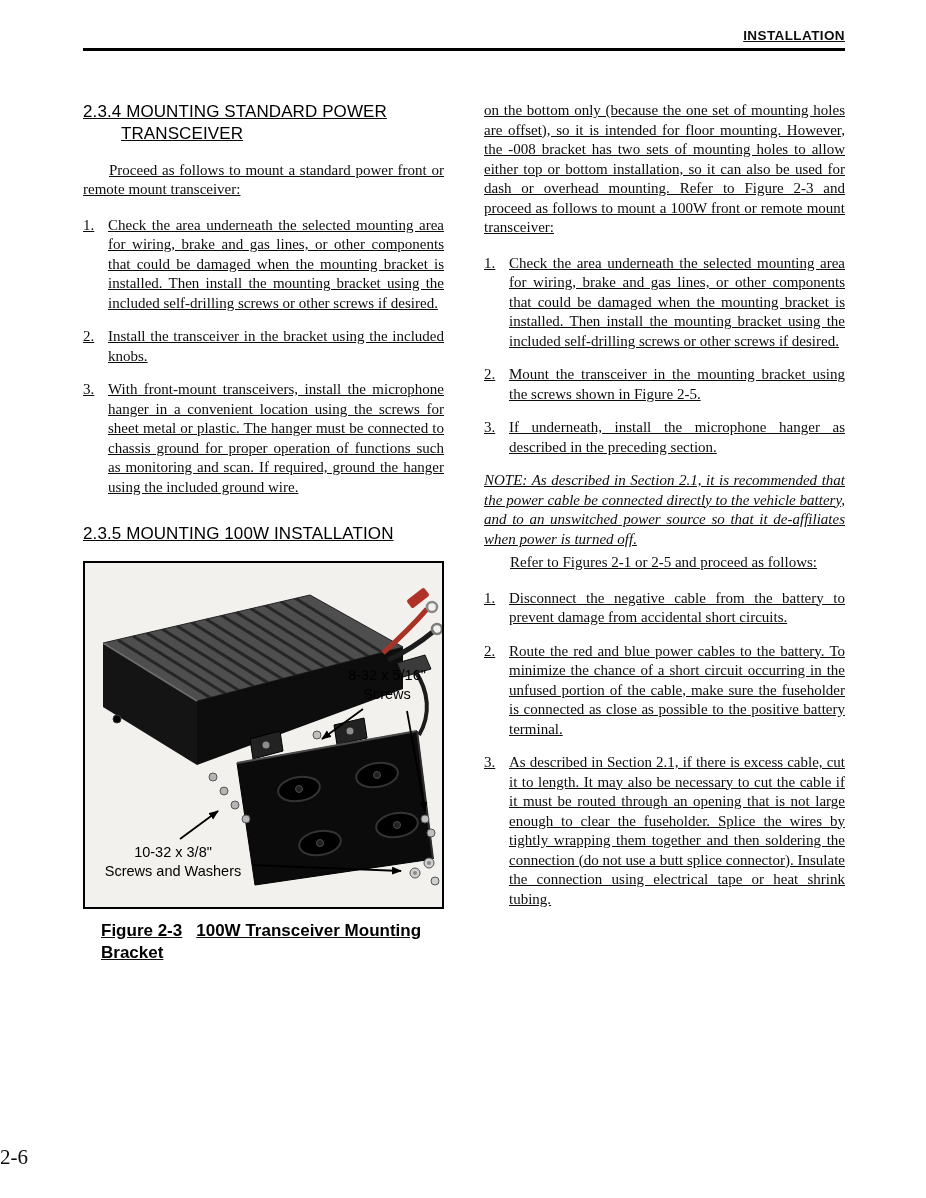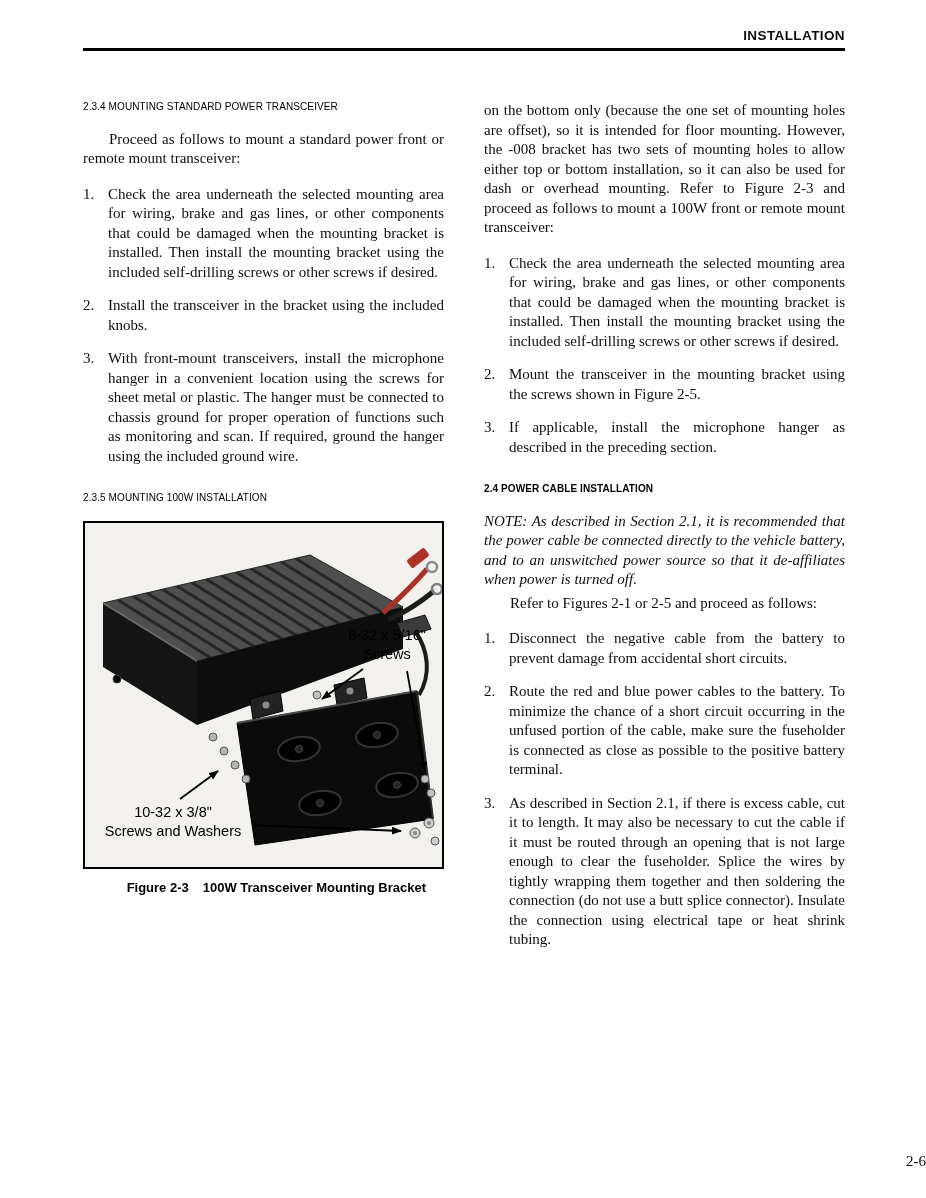--- a/index.html
+++ b/index.html
@@ -1,36 +1,36 @@
 <!DOCTYPE html>
 <html><head>
 <meta charset="utf-8">
 <style>
   * { margin:0; padding:0; box-sizing:border-box; }
   html,body { background:#ffffff; }
   body {
     width:926px; height:1198px; position:relative; overflow:hidden;
     font-family:"Liberation Serif", serif; color:#0d0d0d;
   }
-  .page { position:absolute; inset:0; padding:28px 81px 0 83px; }
+  .page { position:absolute; inset:0; padding:28px 81px 0 83px;text-decoration:underline; }
 
   .header-row { display:flex; justify-content:flex-end; align-items:flex-end; }
   .header-title {
     font-family:"Liberation Sans", sans-serif; font-weight:bold;
     font-size:13.5px; letter-spacing:0.4px;
   }
   .header-rule { border-bottom:3.5px solid #000; margin-top:5px; }
 
   .columns { display:flex; gap:40px; margin-top:50px; }
   .col { width:361px; font-size:15px; line-height:1.3; text-align:justify; }
   .col > :first-child { margin-top:0; }
 
   .sec-heading {
     font-family:"Liberation Sans", sans-serif; font-weight:normal;
-    font-size:10px; line-height:1.28; text-align:left;
+    font-size:17px; line-height:1.28; text-align:left;
     padding-left:38px; text-indent:-38px;
     margin:26px 0 16px 0; letter-spacing:0.1px; color:#000;
   }
   .sec-heading.bold { font-weight:bold; padding-left:0; text-indent:0; }
 
   .para { margin-bottom:16px; }
   .para.indent { text-indent:26px; }
   .note { font-style:italic; margin-bottom:4px; }
 
   .li { display:flex; margin-bottom:14px; }
@@ -44,28 +44,28 @@
   .fig-label {
     position:absolute; font-family:"Liberation Sans", sans-serif;
     font-size:14.5px; line-height:1.3; white-space:pre-line;
     text-align:center; color:#000;
   }
   .fig-label.top { left:250px; top:103px; width:104px; }
   .fig-label.bottom { left:12px; top:280px; width:152px; }
 
   .fig-caption {
     font-family:"Liberation Sans", sans-serif; font-weight:bold;
-    font-size:13px; line-height:1.3; text-align:right;
+    font-size:17px; line-height:1.3; text-align:left;
     margin:11px 18px 16px 18px; color:#000;
   }
   .cap-label { margin-right:14px; }
 
   .footer {
     position:absolute; left:0; right:0; bottom:28px;
-    text-align:right; font-size:15px;
+    text-align:left; font-size:21px;
   }
 </style>
 </head>
 <body>
 
 <div class="page">
 
   <div class="header-row">
     <span class="header-title">INSTALLATION</span>
   </div>
@@ -202,24 +202,23 @@
       <div class="li">
         <span class="li-num">1.</span>
         <span class="li-text">Check the area underneath the selected mounting area for wiring, brake and gas lines, or other components that could be damaged when the mounting bracket is installed. Then install the mounting bracket using the included self-drilling screws or other screws if desired.</span>
       </div>
       <div class="li">
         <span class="li-num">2.</span>
         <span class="li-text">Mount the transceiver in the mounting bracket using the screws shown in Figure 2-5.</span>
       </div>
       <div class="li">
         <span class="li-num">3.</span>
-        <span class="li-text">If applicable, install the microphone hanger as described in the preceding section.</span>
-      </div>
-
-      <h2 class="sec-heading bold">2.4 POWER CABLE INSTALLATION</h2>
+        <span class="li-text">If underneath, install the microphone hanger as described in the preceding section.</span>
+      </div>
+
 
       <p class="note">NOTE: As described in Section 2.1, it is recommended that the power cable be connected directly to the vehicle battery, and to an unswitched power source so that it de-affiliates when power is turned off.</p>
 
 
       <p class="para indent">Refer to Figures 2-1 or 2-5 and proceed as follows:</p>
 
       <div class="li">
         <span class="li-num">1.</span>
         <span class="li-text">Disconnect the negative cable from the battery to prevent damage from accidental short circuits.</span>
       </div>

